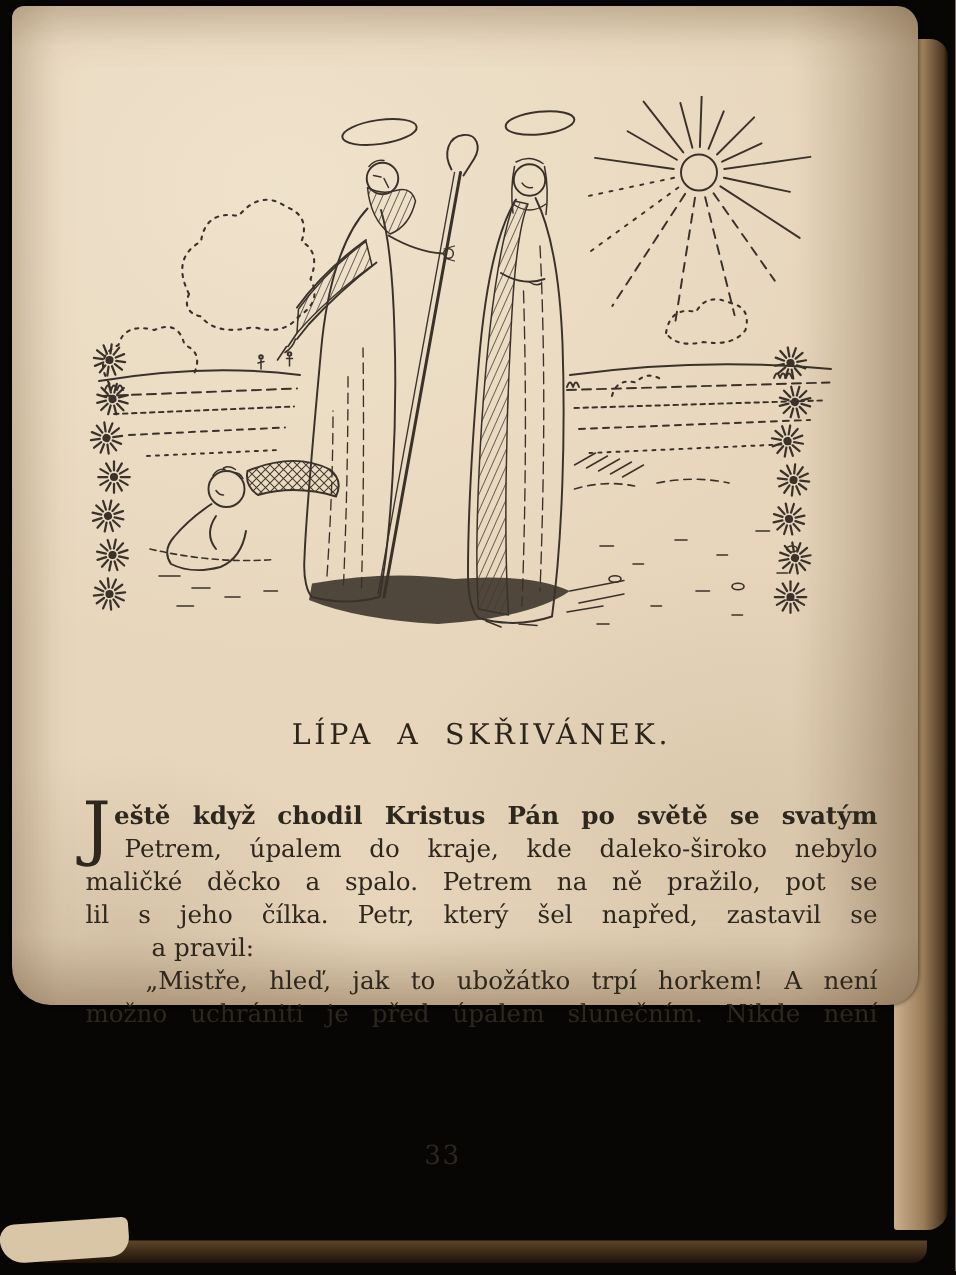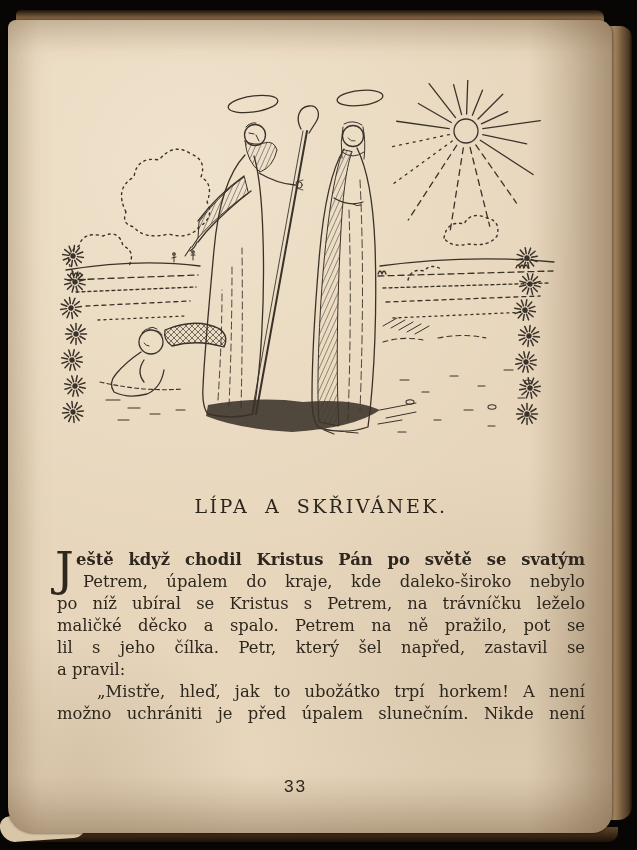--- a/index.html
+++ b/index.html
@@ -23,21 +23,21 @@
     position:absolute; left:20px; top:827px; width:598px; height:15px; z-index:1;
     background:linear-gradient(to bottom,#5e4529,#1d1207);
     border-radius:0 0 10px 12px;
   }
   .edge-corner {
     position:absolute; left:0; top:814px; width:86px; height:26px; z-index:1;
     background:#d9c6a6; border-radius:14px 6px 18px 22px; transform:rotate(-4deg);
   }
   
   .page {
-    position:absolute; left:8px; top:20px; width:604px; height:813px; z-index:2;
+    position:absolute; left:8px; top:4px; width:604px; height:666px; z-index:2;
     border-radius:8px 14px 20px 26px;
     background:
       radial-gradient(120% 90% at 30% 18%, rgba(255,248,232,0.35), rgba(255,248,232,0) 55%),
       radial-gradient(70% 50% at 82% 84%, rgba(116,86,54,0.12), rgba(116,86,54,0) 60%),
       radial-gradient(40% 25% at 12% 92%, rgba(110,80,50,0.14), rgba(110,80,50,0) 70%),
       linear-gradient(to right, rgba(120,90,58,0.16) 0%, rgba(120,90,58,0) 5%, rgba(120,90,58,0) 86%, rgba(104,76,46,0.32) 100%),
       linear-gradient(to bottom, rgba(120,90,58,0.20) 0%, rgba(120,90,58,0) 4%, rgba(120,90,58,0) 93%, rgba(104,76,46,0.22) 100%),
       #e7d6bc;
     box-shadow: inset -20px -12px 50px rgba(100,72,44,0.26),
                 inset 10px 8px 36px rgba(110,82,52,0.14),
@@ -49,25 +49,25 @@
     text-align:center; font-size:19px; letter-spacing:2.5px; word-spacing:7px;
     color:#2c251c;
   }
   .text { position:absolute; left:49px; top:529px; width:528px; font-size:16.4px; color:#2e271e; }
   .line { line-height:22px; height:22px; text-align:justify; text-align-last:justify; text-justify:inter-word; }
   .p1 { position:relative; }
   .dropcap { position:absolute; left:-2px; top:-4px; font-size:47px; line-height:48px; color:#2e271e; }
   .l-i1 { padding-left:19px;font-weight:bold; }
   .l-i2 { padding-left:26px; }
   .l-ind { padding-left:40px; }
-  .l-last { text-align-last:left; }
+  .l-last { text-align-last:left;margin-left:44px; }
   .p2 { }
   .pagenum {
     position:absolute; left:23px; top:757px; width:528px;
-    text-align:center; font-size:17.5px; letter-spacing:1px; color:#2e271e;font-family:Liberation Mono, monospace;
+    text-align:center; font-size:17.5px; letter-spacing:1px; color:#2e271e;
   }
 </style>
 </head>
 <body>
 
 <div class="scan">
   <div class="edge-top"></div>
   <div class="edge-right"></div>
   <div class="edge-bottom"></div>
   <div class="edge-corner"></div>
@@ -232,21 +232,20 @@
       </g>
     </svg>
 
     <div class="title">LÍPA A SKŘIVÁNEK.</div>
 
     <div class="text">
       <div class="p1">
         <span class="dropcap">J</span>
         <div class="line l-i1">eště když chodil Kristus Pán po světě se svatým</div>
         <div class="line l-i2">Petrem, úpalem do kraje, kde daleko-široko nebylo</div>
-        <div class="line">po níž ubíral se Kristus s Petrem, na trávníčku leželo</div>
         <div class="line">maličké děcko a spalo. Petrem na ně pražilo, pot se</div>
         <div class="line">lil s jeho čílka. Petr, který šel napřed, zastavil se</div>
         <div class="line l-last">a pravil:</div>
       </div>
       <div class="p2">
         <div class="line l-ind">„Mistře, hleď, jak to ubožátko trpí horkem! A není</div>
         <div class="line">možno uchrániti je před úpalem slunečním. Nikde není</div>
       </div>
     </div>
 

